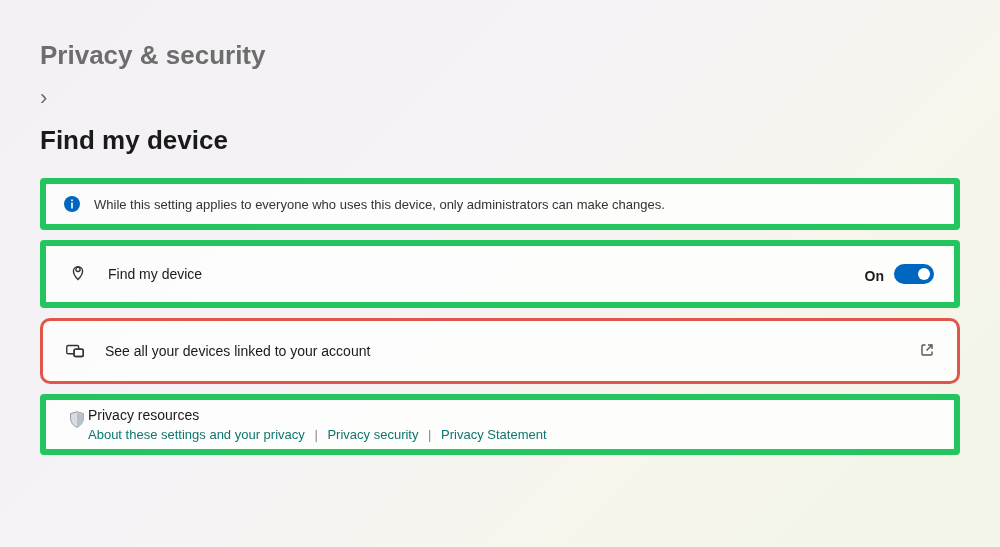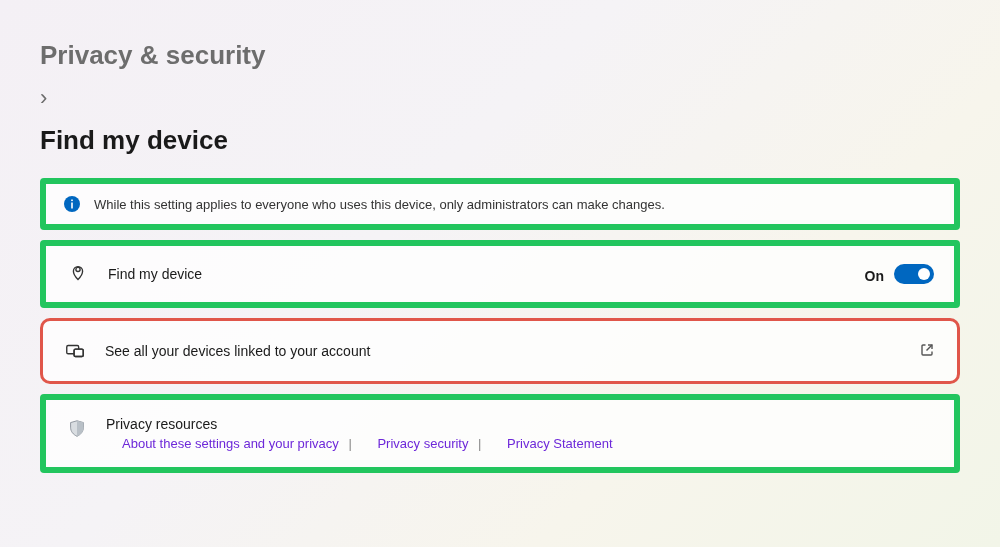--- a/index.html
+++ b/index.html
@@ -95,32 +95,31 @@
       padding: 18px 20px;
       cursor: pointer;
     }
     .external-icon {
       width: 18px; height: 18px;
       color: #555;
     }
     .resources-card {
       display: flex;
       align-items: flex-start;
-      gap: 18px;
-      padding: 16px 20px;
+      padding: 7px 20px;
     }
     .resources-icon {
       width: 22px; height: 22px;
       flex: 0 0 22px;
       margin-top: 2px;
     }
     .resources-body { flex: 1; }
     .resources-title { font-size: 14px; color: #1a1a1a; margin-bottom: 4px; }
     .resources-links { font-size: 13px; }
-    .rlink { color: #6d28d9; cursor: pointer; margin-left: 16px; }
+    .rlink { color: #0f766e; cursor: pointer; }
     .rsep { color: #888; margin: 0 6px; }
   </style>
 </head>
 <body>
 
 <div class="breadcrumb">
   <span class="breadcrumb-parent">Privacy &amp; security</span>
   <span class="breadcrumb-sep">›</span>
   <span class="breadcrumb-current">Find my device</span>
 </div>

